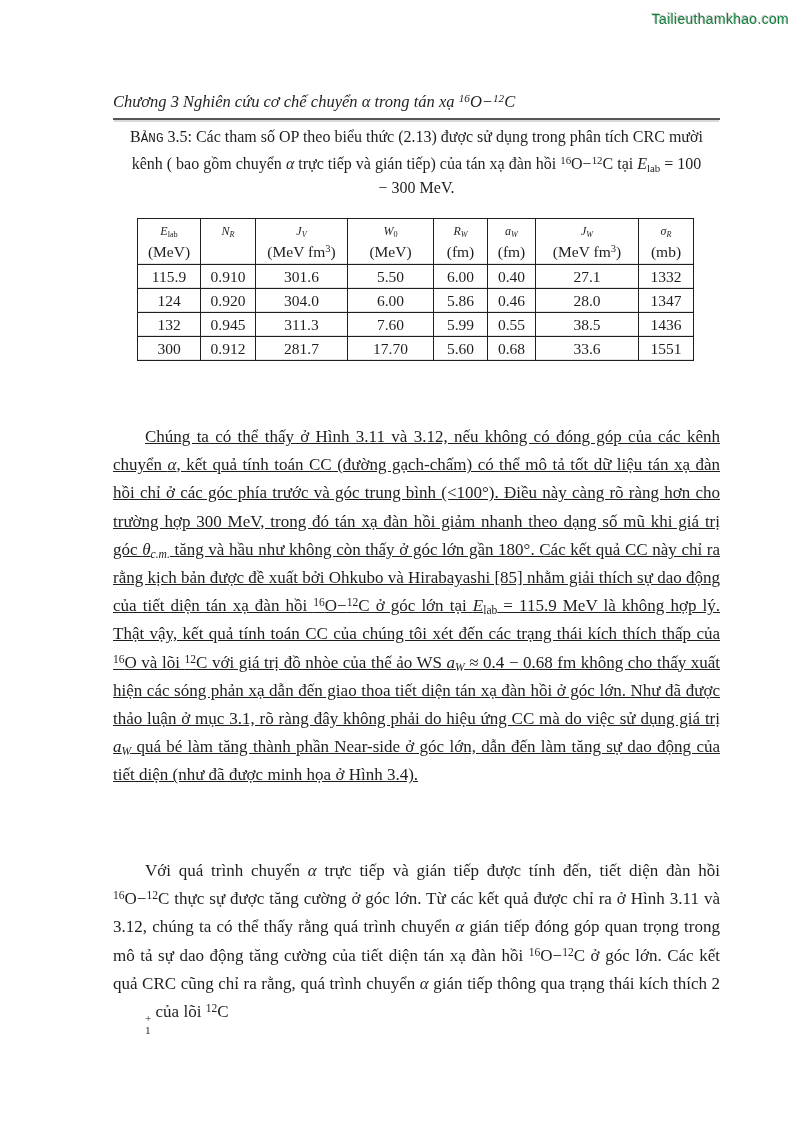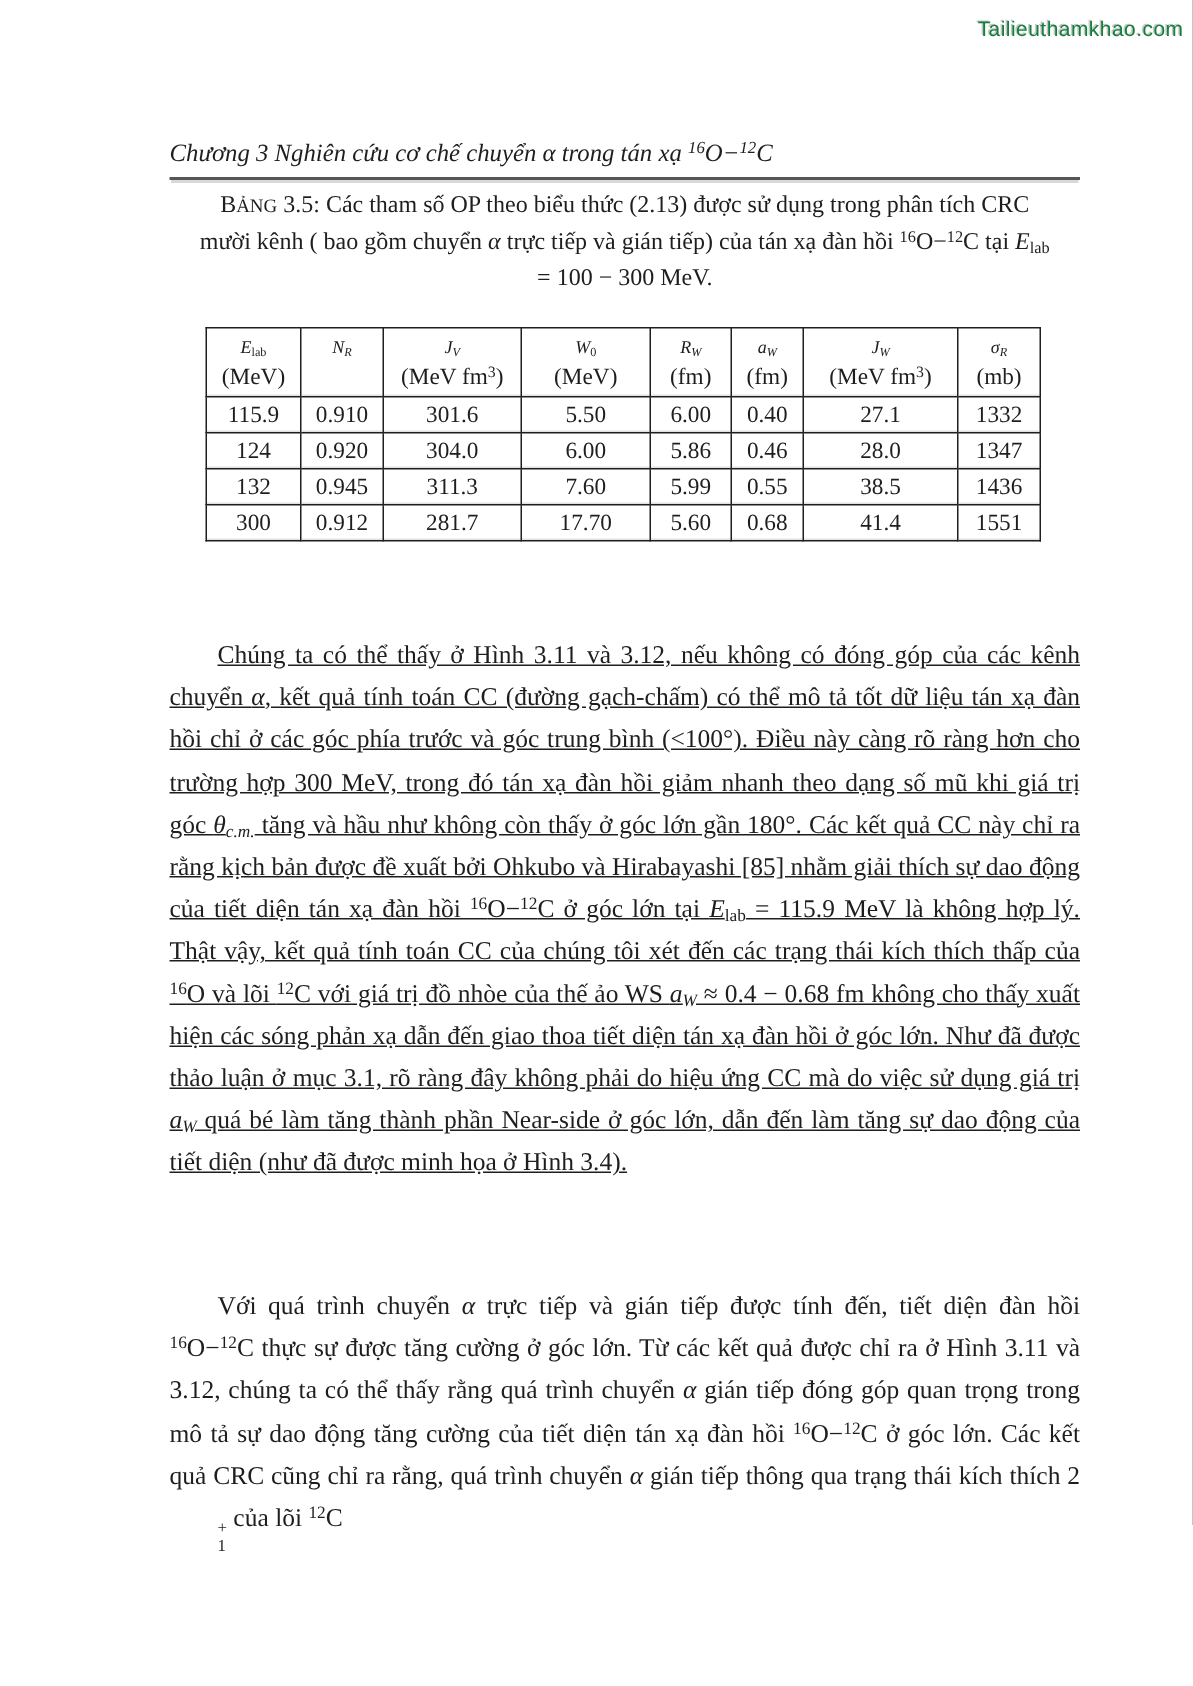--- a/index.html
+++ b/index.html
@@ -27,21 +27,21 @@
     padding-bottom:6px;
     border-bottom:2px solid #565656;
     box-shadow:0 3px 0 -1px #d9d9d9;
     margin-top:16px;
   }
   .caption{
     position:absolute;left:128px;top:125px;width:577px;
     font-size:16px;line-height:24.5px;
     text-align:center;
   }
-  .caption .smallcaps{font-size:79%;}
+  .caption .smallcaps{font-size:79%;font-family:Liberation Mono, monospace;}
   .op-table{
     position:absolute;left:137px;top:218px;
     border-collapse:collapse;
     table-layout:fixed;
     width:556px;
     font-size:15.5px;
   }
   .op-table th,.op-table td{
     border:1.6px solid #1f1f1f;
     text-align:center;
@@ -164,21 +164,21 @@
           <td>38.5</td>
           <td>1436</td>
         </tr>
         <tr>
           <td>300</td>
           <td>0.912</td>
           <td>281.7</td>
           <td>17.70</td>
           <td>5.60</td>
           <td>0.68</td>
-          <td>41.4</td>
+          <td>33.6</td>
           <td>1551</td>
         </tr>
       </tbody>
   </table>
 
   <p class="para" id="para1">Chúng ta có thể thấy ở Hình 3.11 và 3.12, nếu không có đóng góp của các kênh chuyển <i>α</i>, kết quả tính toán CC (đường gạch-chấm) có thể mô tả tốt dữ liệu tán xạ đàn hồi chỉ ở các góc phía trước và góc trung bình (&lt;100°). Điều này càng rõ ràng hơn cho trường hợp 300 MeV, trong đó tán xạ đàn hồi giảm nhanh theo dạng số mũ khi giá trị góc <i>θ<sub>c.m.</sub></i> tăng và hầu như không còn thấy ở góc lớn gần 180°. Các kết quả CC này chỉ ra rằng kịch bản được đề xuất bởi Ohkubo và Hirabayashi [85] nhằm giải thích sự dao động của tiết diện tán xạ đàn hồi <sup>16</sup>O−<sup>12</sup>C ở góc lớn tại <i>E</i><sub>lab</sub> = 115.9 MeV là không hợp lý. Thật vậy, kết quả tính toán CC của chúng tôi xét đến các trạng thái kích thích thấp của <sup>16</sup>O và lõi <sup>12</sup>C với giá trị đồ nhòe của thế ảo WS <i>a<sub>W</sub></i> ≈ 0.4 − 0.68 fm không cho thấy xuất hiện các sóng phản xạ dẫn đến giao thoa tiết diện tán xạ đàn hồi ở góc lớn. Như đã được thảo luận ở mục 3.1, rõ ràng đây không phải do hiệu ứng CC mà do việc sử dụng giá trị <i>a<sub>W</sub></i> quá bé làm tăng thành phần Near-side ở góc lớn, dẫn đến làm tăng sự dao động của tiết diện (như đã được minh họa ở Hình 3.4).</p>
 
   <p class="para" id="para2">Với quá trình chuyển <i>α</i> trực tiếp và gián tiếp được tính đến, tiết diện đàn hồi <sup>16</sup>O−<sup>12</sup>C thực sự được tăng cường ở góc lớn. Từ các kết quả được chỉ ra ở Hình 3.11 và 3.12, chúng ta có thể thấy rằng quá trình chuyển <i>α</i> gián tiếp đóng góp quan trọng trong mô tả sự dao động tăng cường của tiết diện tán xạ đàn hồi <sup>16</sup>O−<sup>12</sup>C ở góc lớn. Các kết quả CRC cũng chỉ ra rằng, quá trình chuyển <i>α</i> gián tiếp thông qua trạng thái kích thích 2<span class="supsub">
         <span>+</span>
         <span>1</span>

